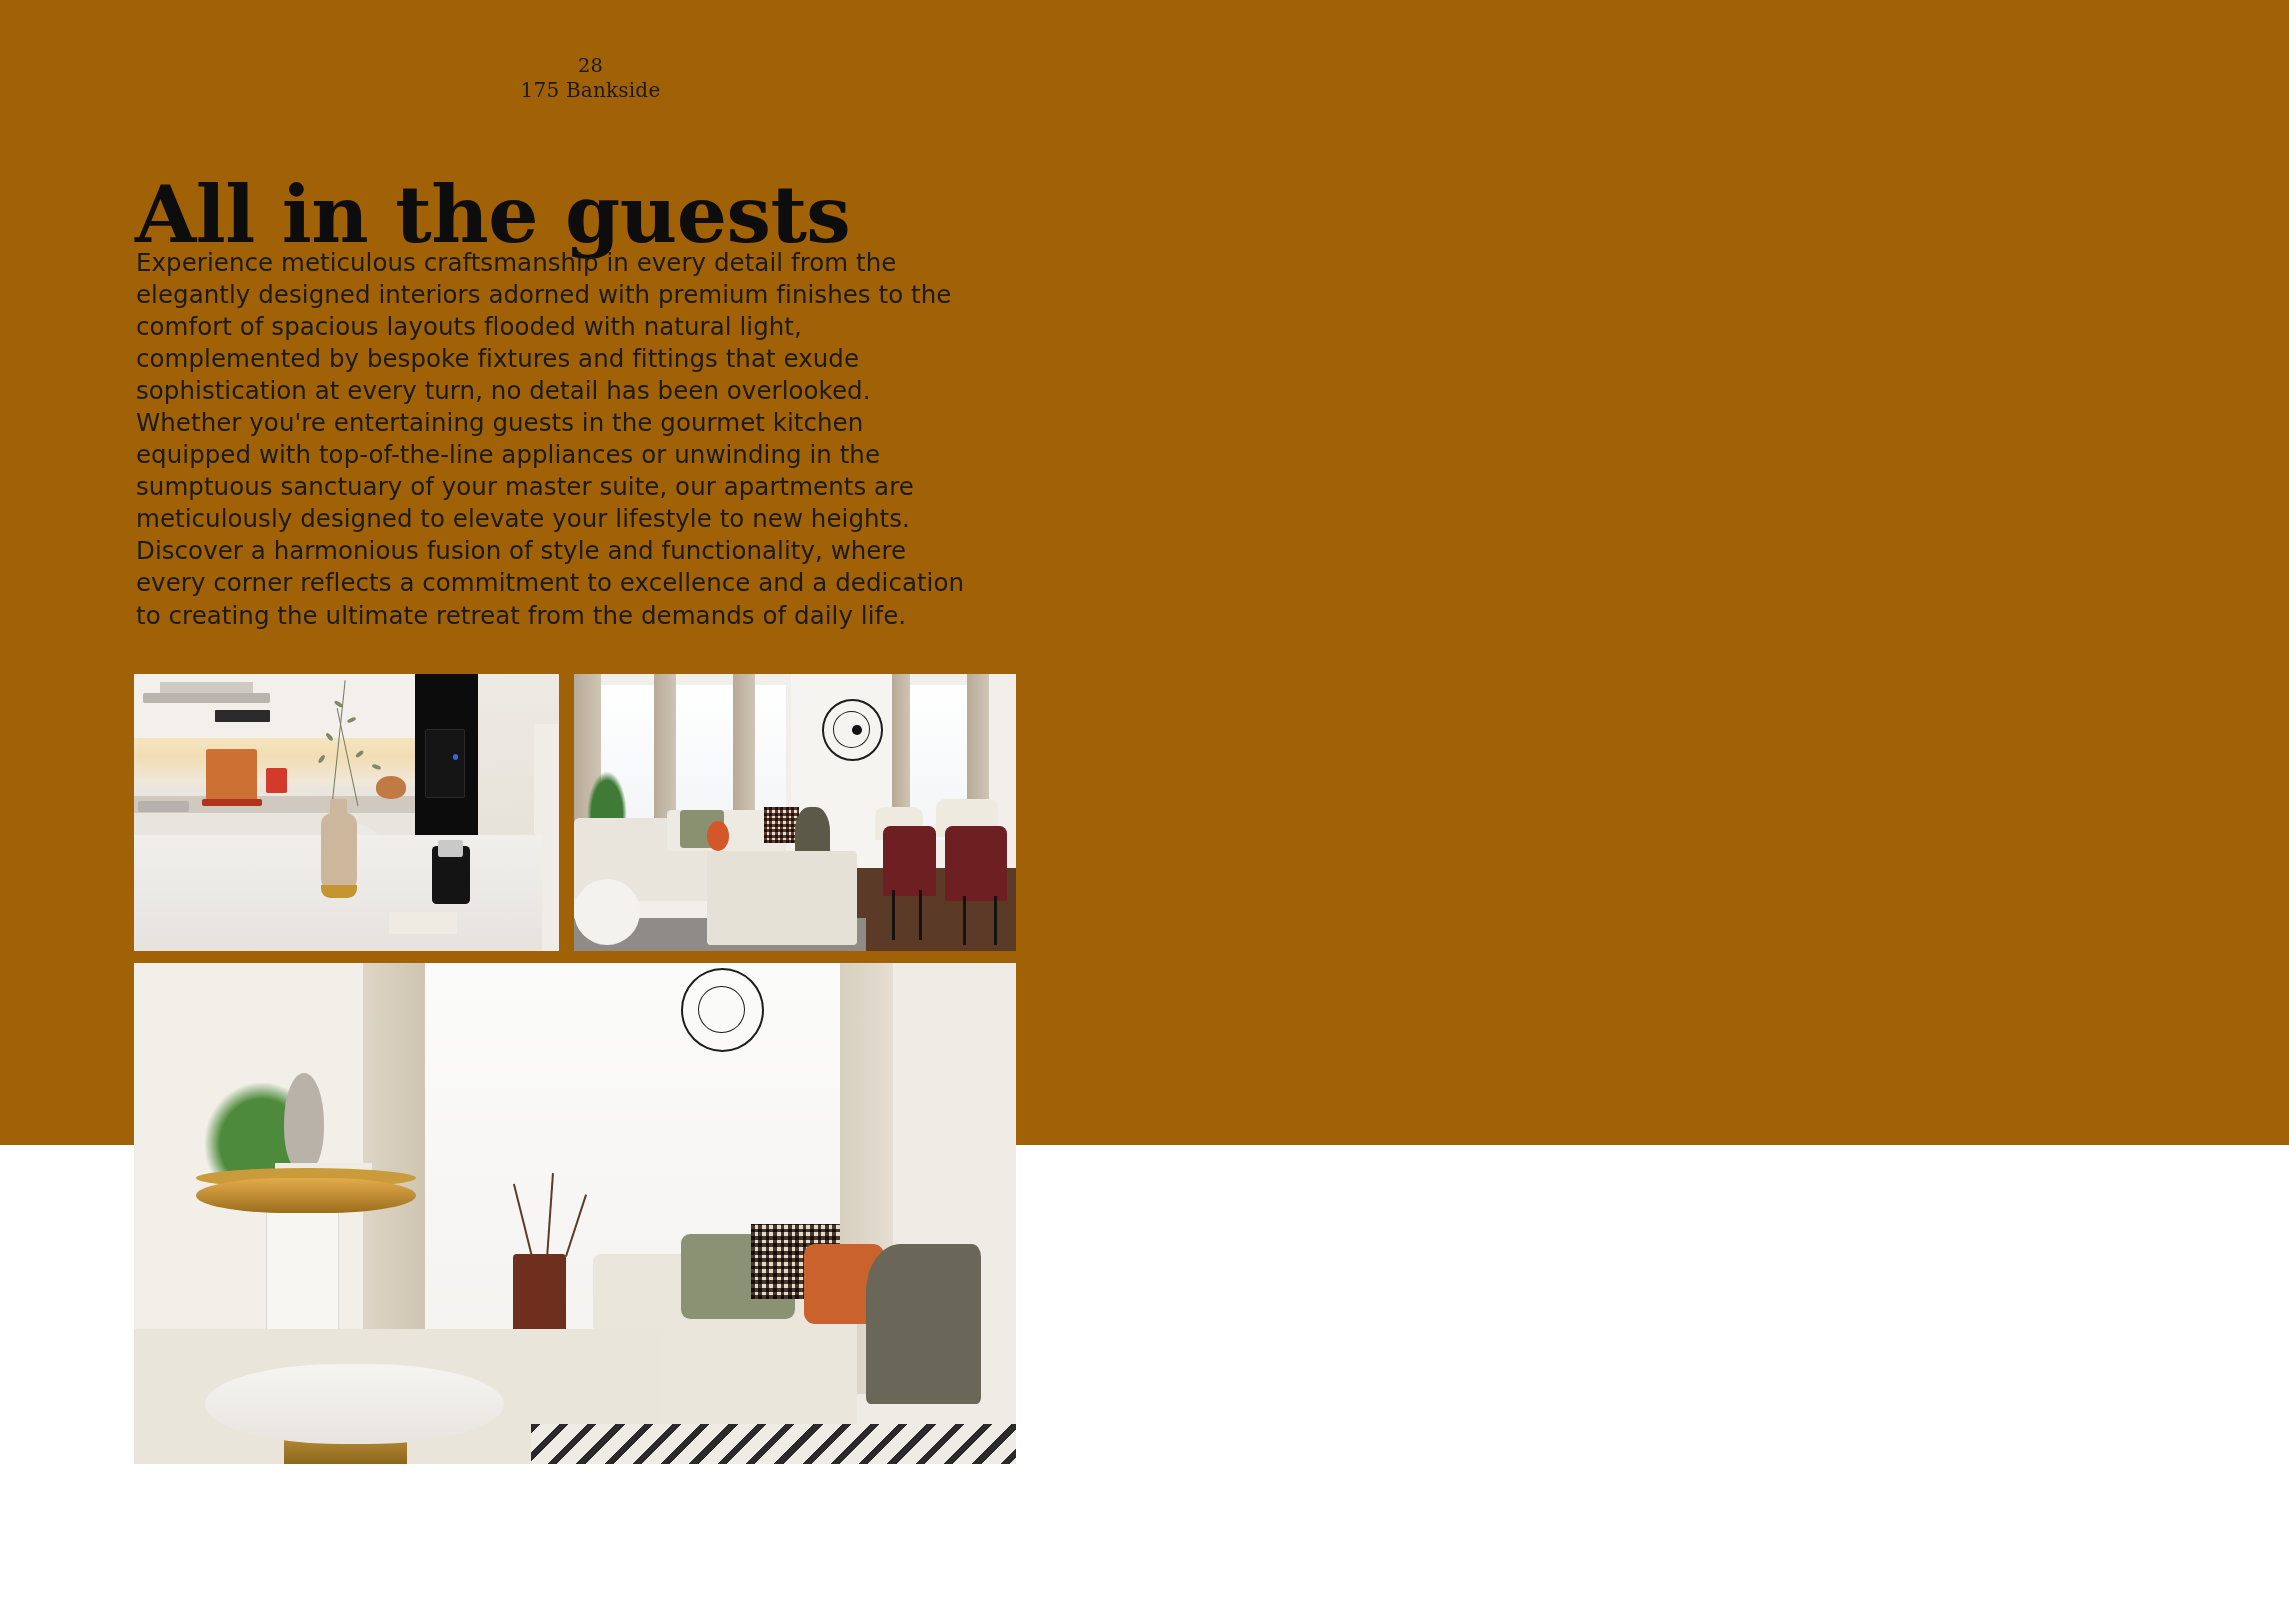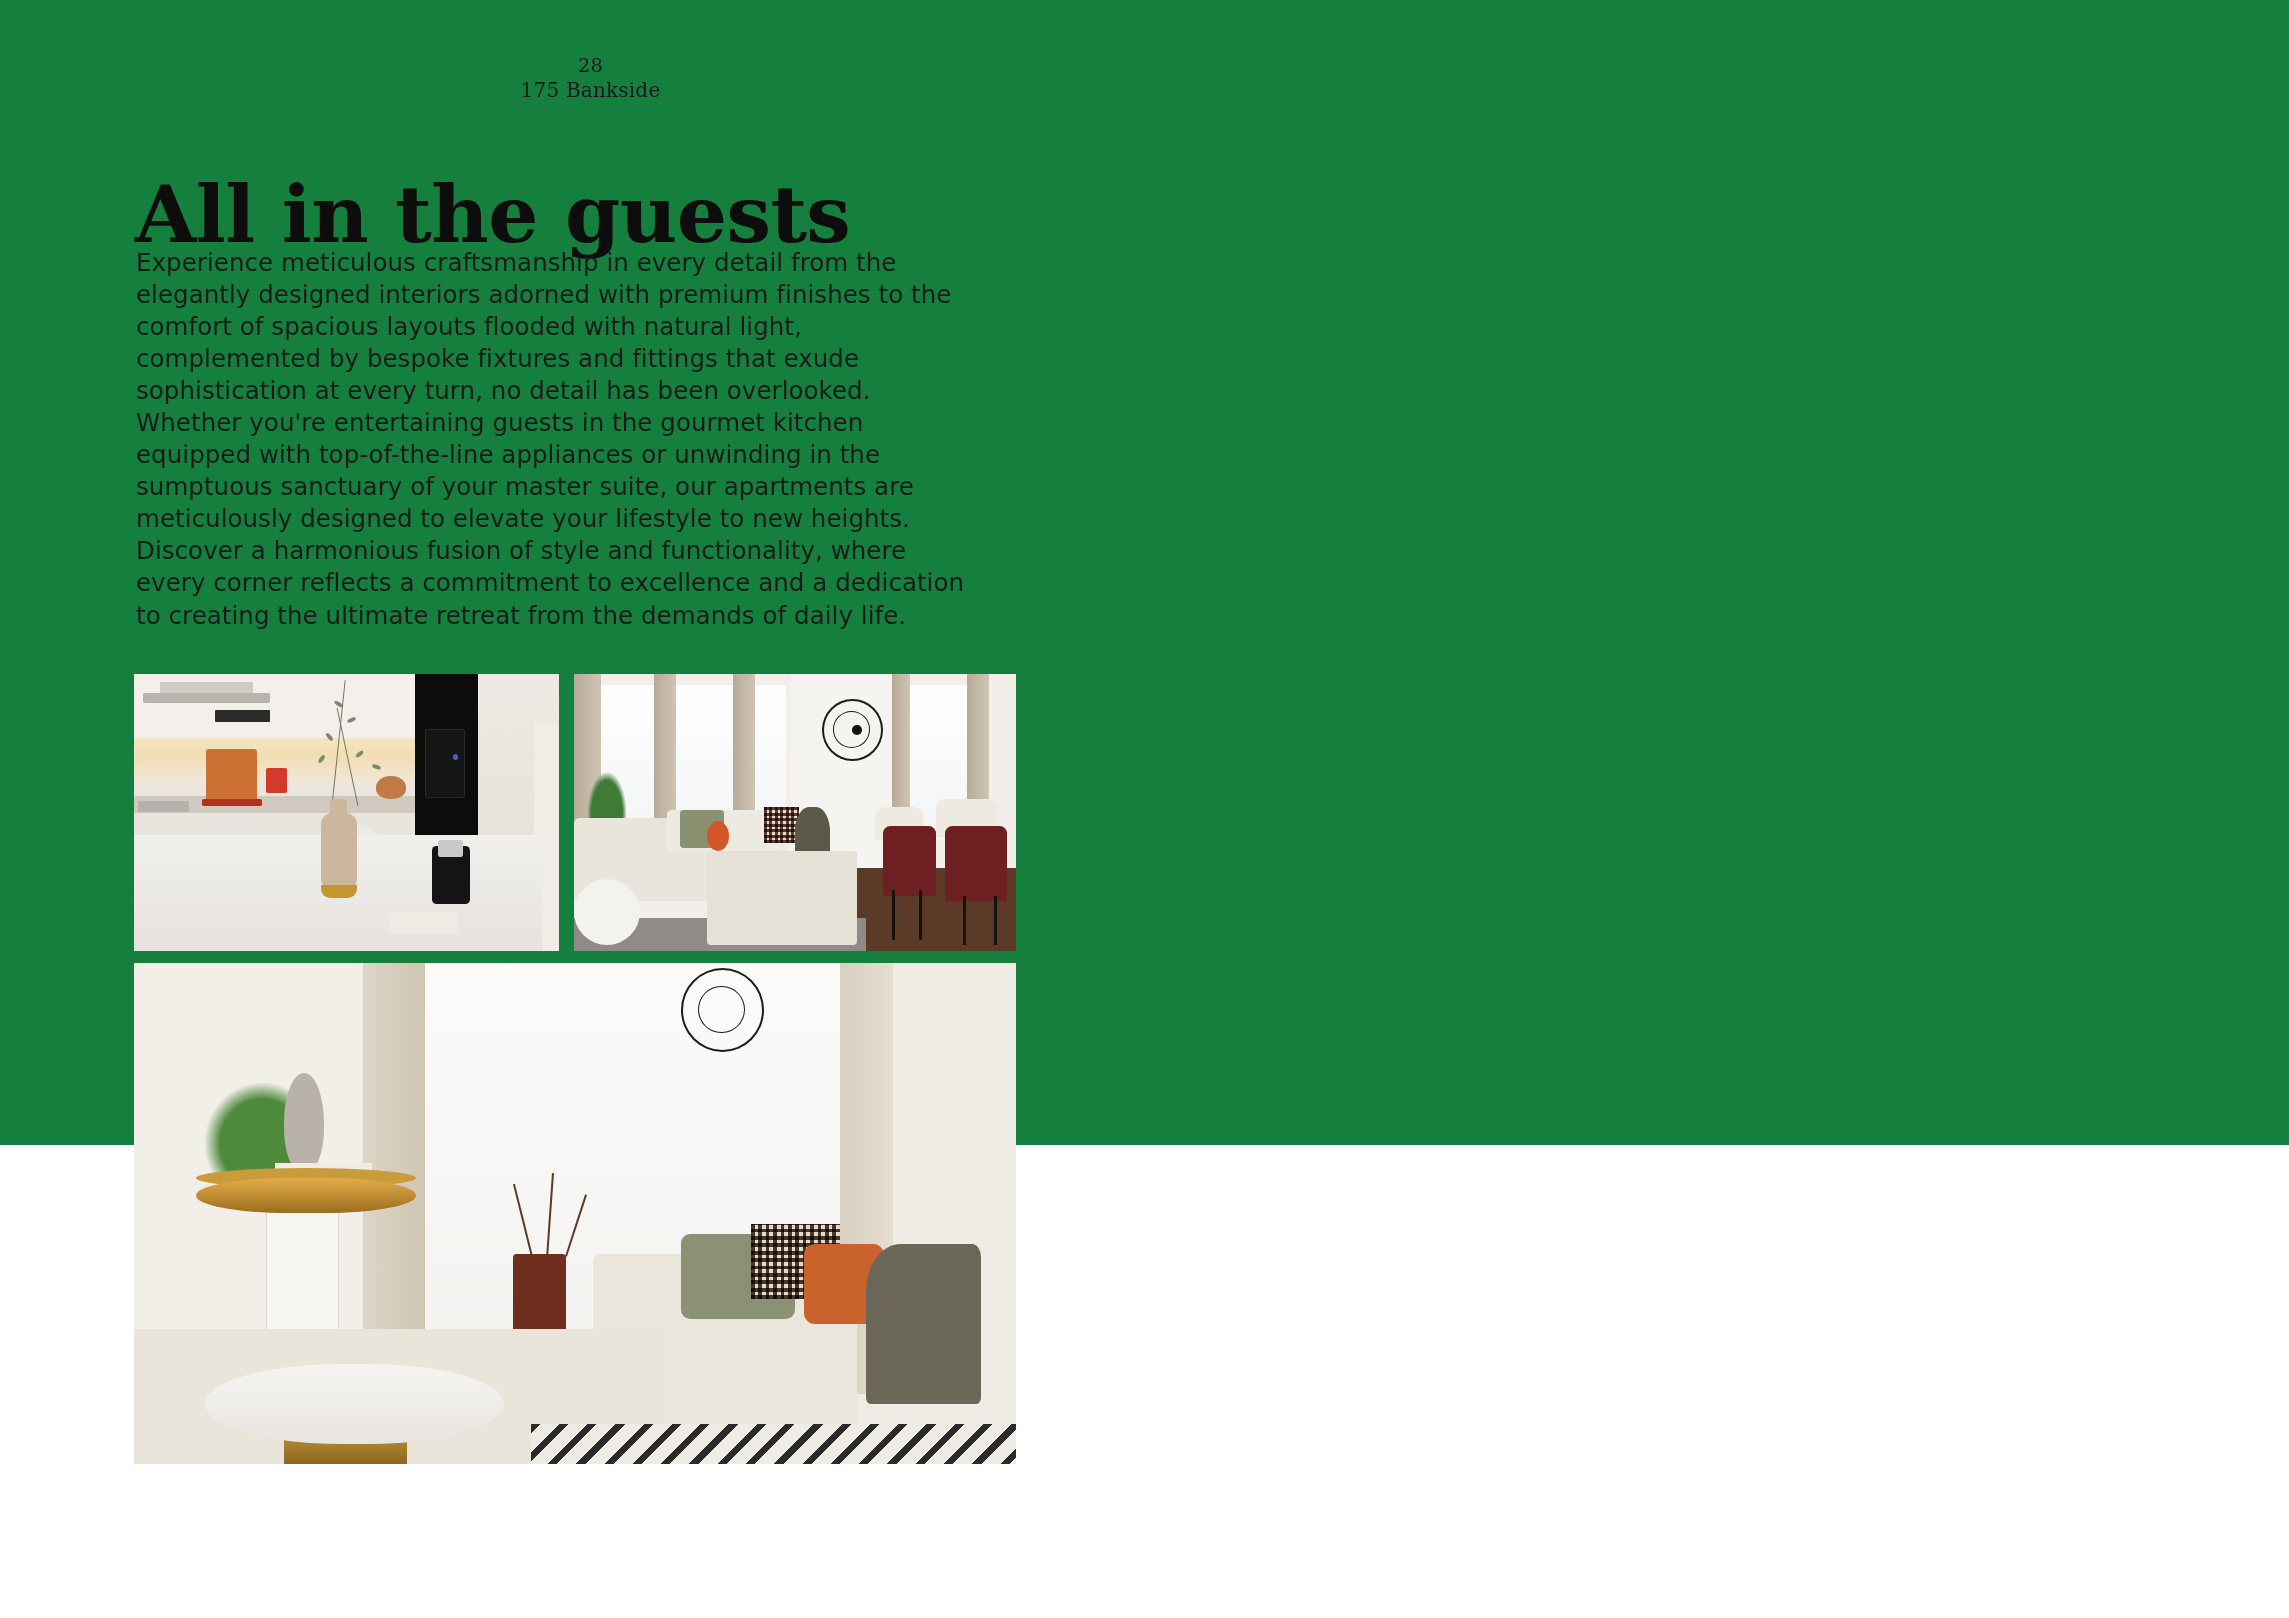--- a/index.html
+++ b/index.html
@@ -20,21 +20,21 @@
     position: absolute;
     inset: 0;
     display: block;
   }
 
   
   .page {
     position: absolute;
     top: 0;
     height: 1145px;
-    background: #15803d;
+    background: #a16207;
   }
   .page-left  { left: 0;      width: 1144px; }
   .page-right { left: 1144px; width: 1145px; }
 
   .folio {
     position: absolute;
     text-align: center;
     font-family: "DejaVu Serif", serif;
     color: #1a1a1a;
     line-height: 1.22;

